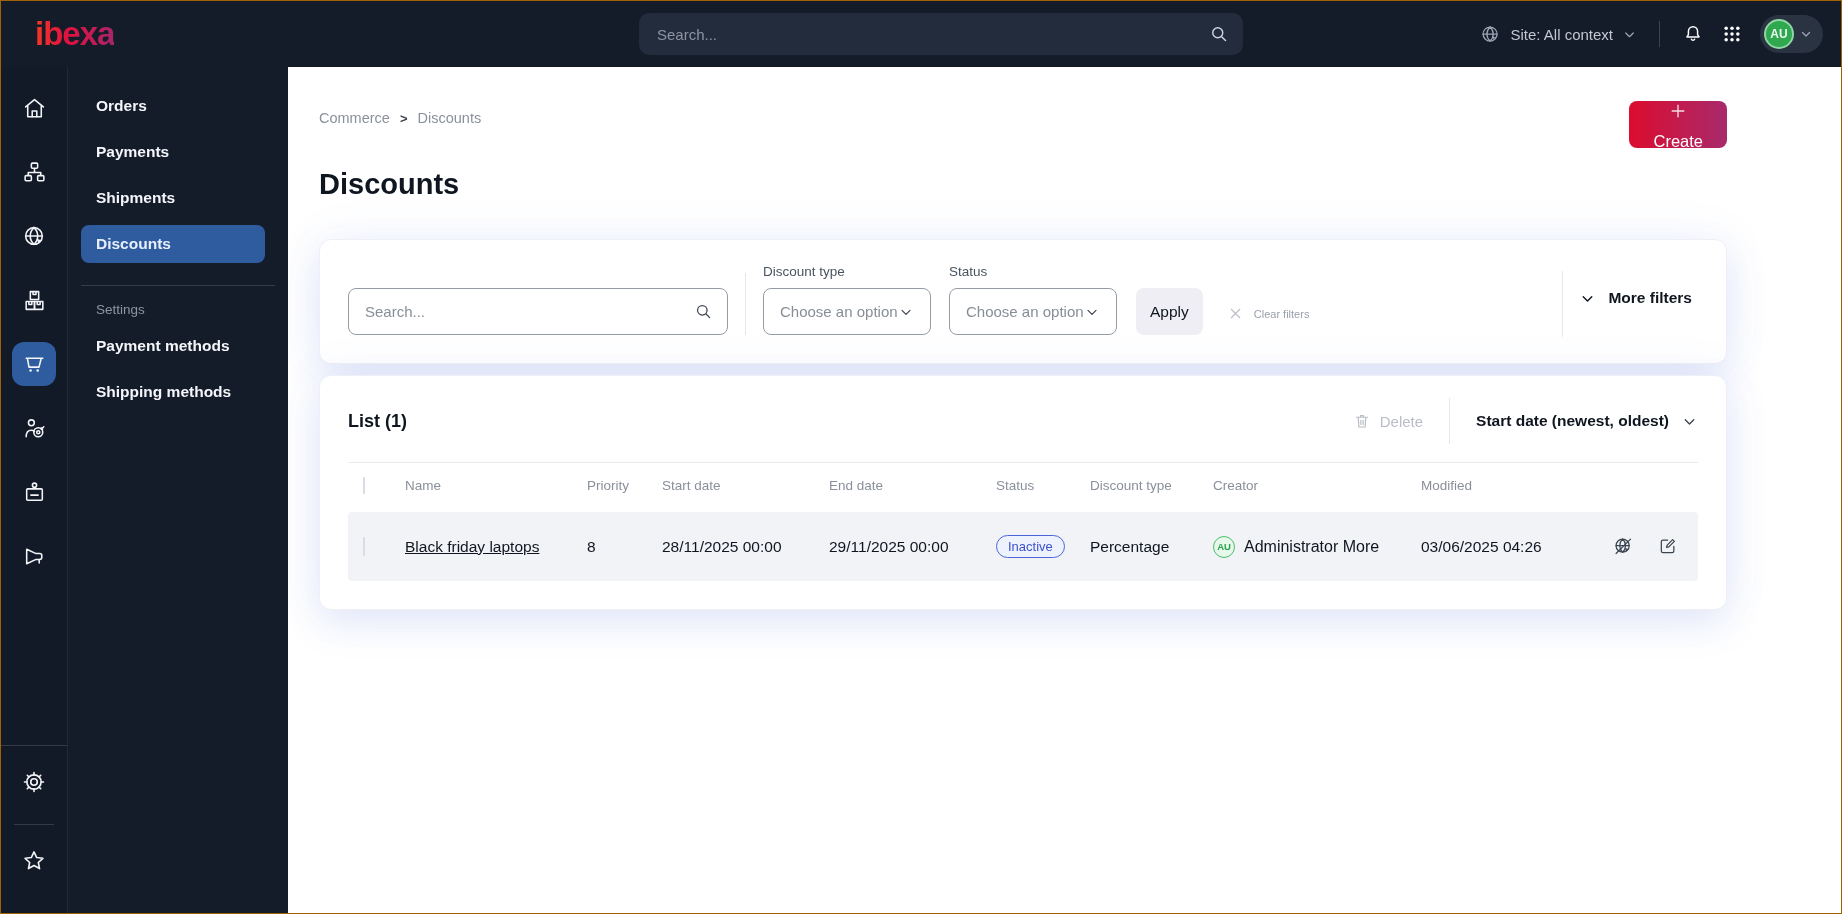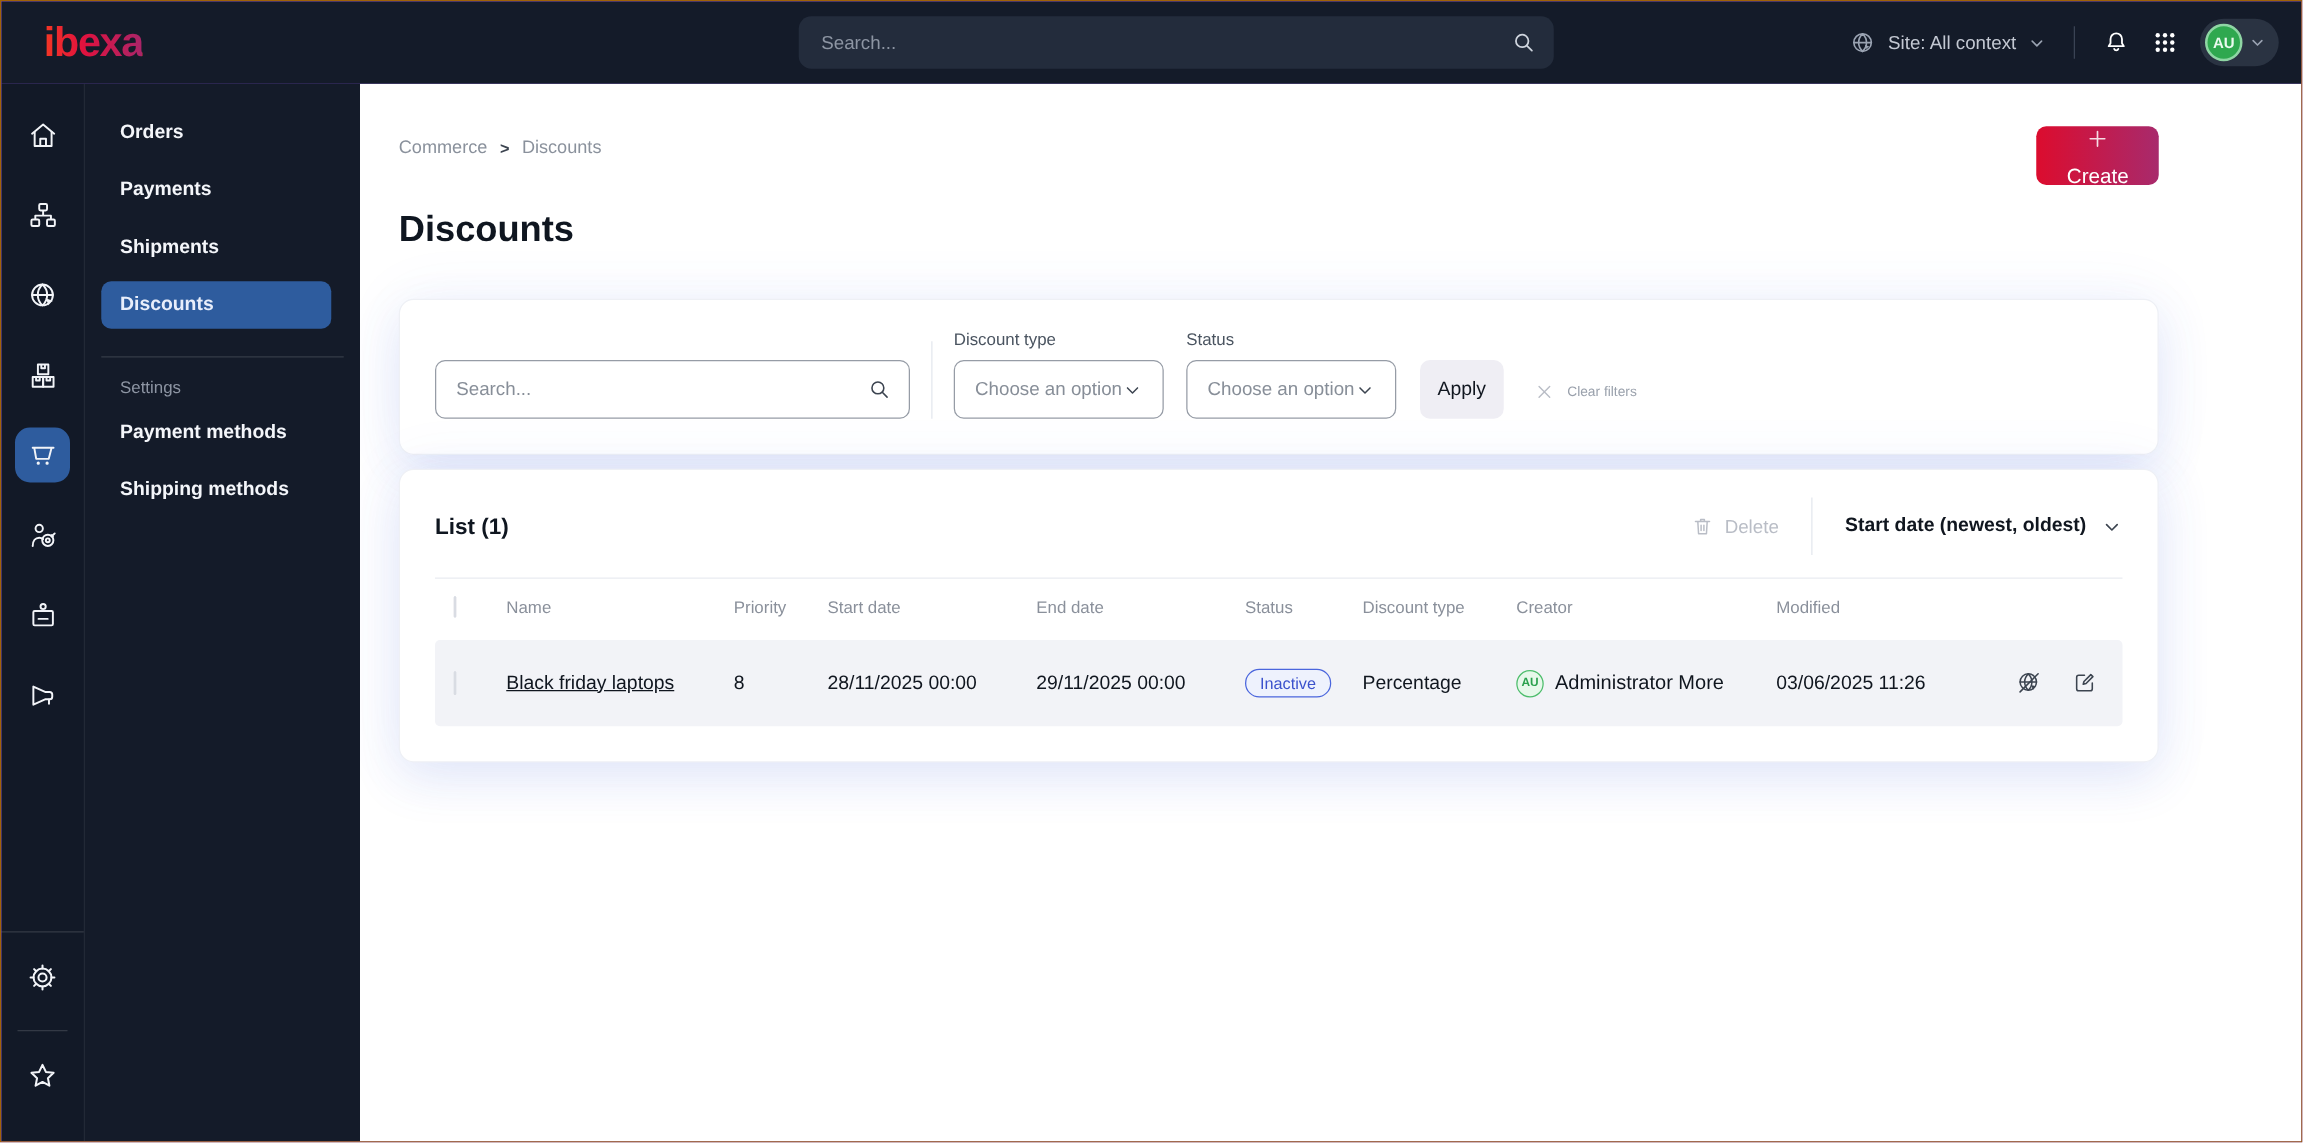--- a/index.html
+++ b/index.html
@@ -348,20 +348,31 @@
 
           <button class="clear-btn">
             <span class="ic">
               <svg width="17" height="17" viewBox="0 0 24 24" fill="none" stroke="currentColor" stroke-width="1.6" stroke-linecap="round">
                   <path d="M6 6l12 12M18 6L6 18"></path>
                 </svg>
             </span>
             <span class="lbl">Clear filters</span>
           </button>
 
+          <div class="more-wrap">
+            <div class="more-div"></div>
+            <button class="more-btn">
+              <span class="ic">
+                <svg width="17" height="17" viewBox="0 0 24 24" fill="none" stroke="currentColor" stroke-width="2" stroke-linecap="round" stroke-linejoin="round">
+                    <path d="M6 9.5l6 6 6-6"></path>
+                  </svg>
+              </span>
+              <span class="lbl">More filters</span>
+            </button>
+          </div>
         </section>
 
         <section class="card list-card">
           <div class="list-head">
             <div class="list-title">List (1)</div>
             <div class="list-controls">
               <button class="delete-btn">
                 <span class="ic">
                   <svg width="18" height="18" viewBox="0 0 24 24" fill="none" stroke="currentColor" stroke-width="1.6" stroke-linecap="round" stroke-linejoin="round">
                       <path d="M4.5 7h15M10 7V4.8h4V7M7 7l.8 13h8.4L17 7M10.5 11v5.5M13.5 11v5.5"></path>
@@ -401,21 +412,21 @@
             <div><a class="name-link">Black friday laptops</a></div>
             <div>8</div>
             <div>28/11/2025 00:00</div>
             <div>29/11/2025 00:00</div>
             <div><span class="badge">Inactive</span></div>
             <div>Percentage</div>
             <div class="creator-cell">
               <span class="avatar-sm">AU</span>
               <span class="creator-name">Administrator More</span>
             </div>
-            <div>03/06/2025 11:26</div>
+            <div>03/06/2025 04:26</div>
             <div class="actions-cell">
               <button class="row-action">
                 <span class="ic">
                   <svg width="21" height="21" viewBox="0 0 24 24" fill="none" stroke="currentColor" stroke-width="1.4" stroke-linecap="round">
                       <circle cx="11" cy="11" r="7.5"></circle>
                       <path d="M3.5 11h15M11 3.5c-4.4 4.1-4.4 10.9 0 15M11 3.5c4.4 4.1 4.4 10.9 0 15"></path>
                       <path d="M13.4 13.4l5 2-2.1.8-.8 2.1z" fill="currentColor" stroke="none"></path>
                       <path d="M3.5 20L20 3.5"></path>
                     </svg>
                 </span>

